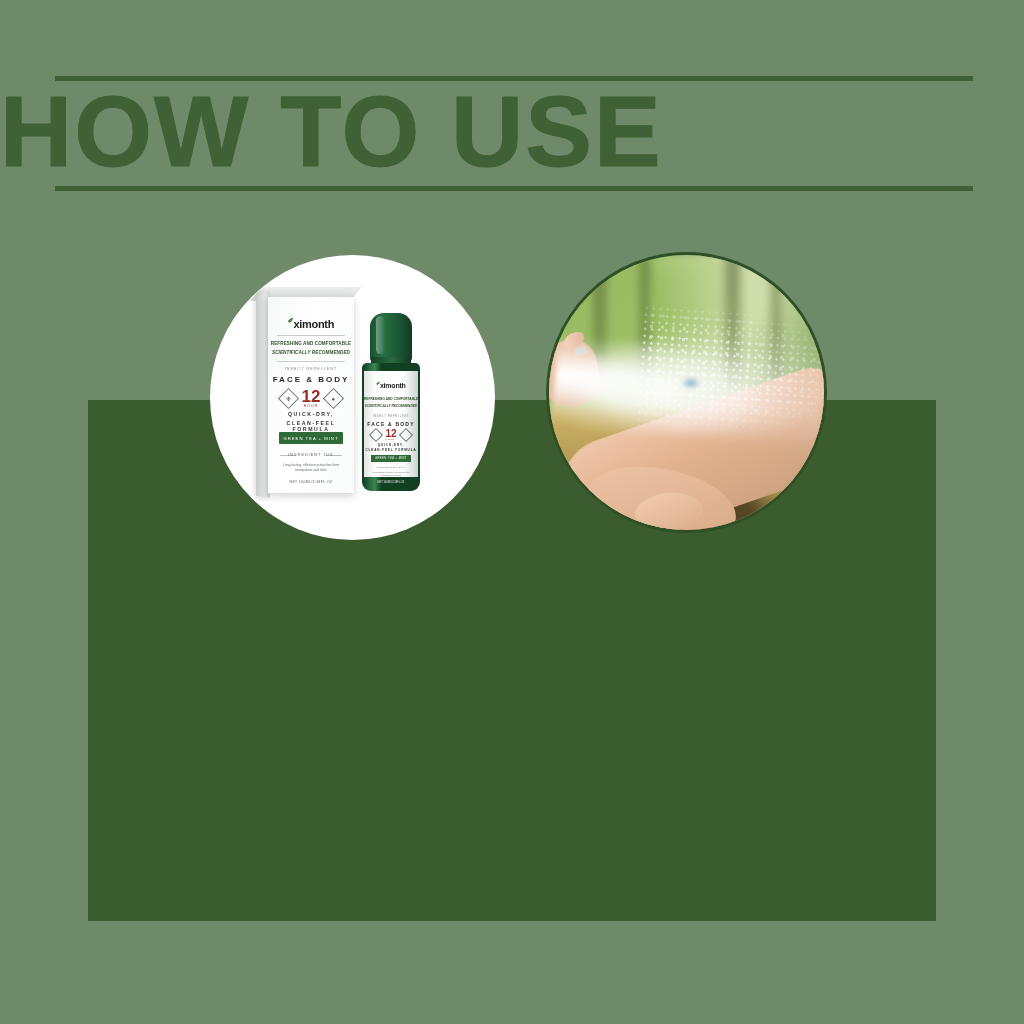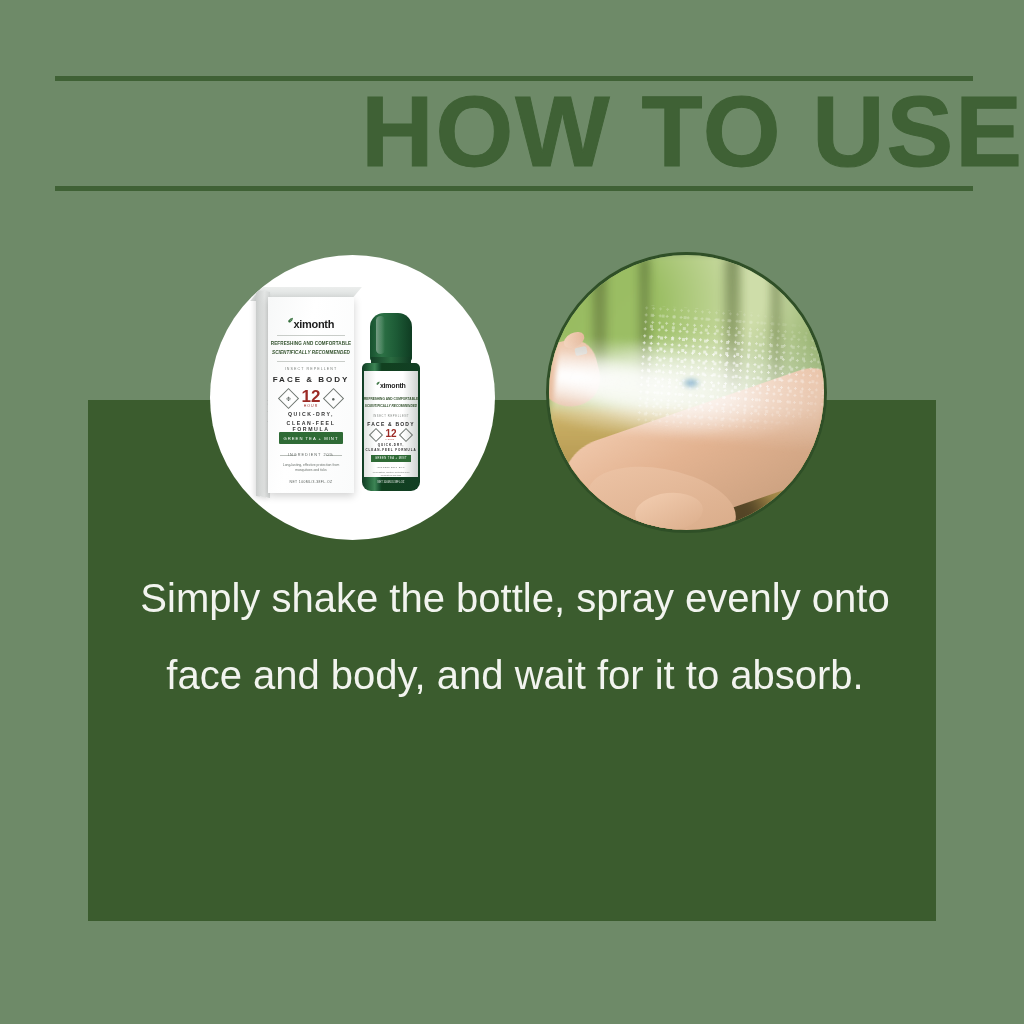--- a/index.html
+++ b/index.html
@@ -12,21 +12,21 @@
   }
   .stage{position:absolute;inset:0;}
 
   
   .header{position:absolute;left:0;top:0;width:1024px;height:210px;}
   .rule{position:absolute;left:55px;width:918px;height:5px;background:#3f6135;}
   .rule.top{top:76px;}
   .rule.bottom{top:186px;}
   .title{
     position:absolute;left:0;top:79px;width:1024px;
-    text-align:right;
+    text-align:left;
     font-size:100px;
     font-weight:700;
     letter-spacing:2px;
     color:#3f6135;
     line-height:104px;
     font-family:"Liberation Sans", sans-serif;
     -webkit-text-stroke:1px #3f6135;
   }
 
   
@@ -356,15 +356,14 @@
       <div class="thumb"></div>
       <div class="hand-left"></div>
       <div class="finger-tip"></div>
       <div class="nozzle"></div>
       <div class="mist"></div>
       <div class="droplets"></div>
       <div class="blue-dot"></div>
     </div>
   </div>
 
-  <div class="body-copy">Simply shake the bottle, spray evenly onto face and body, and wait for it to absorb.</div>
 
 </div>
 
 </body></html>

